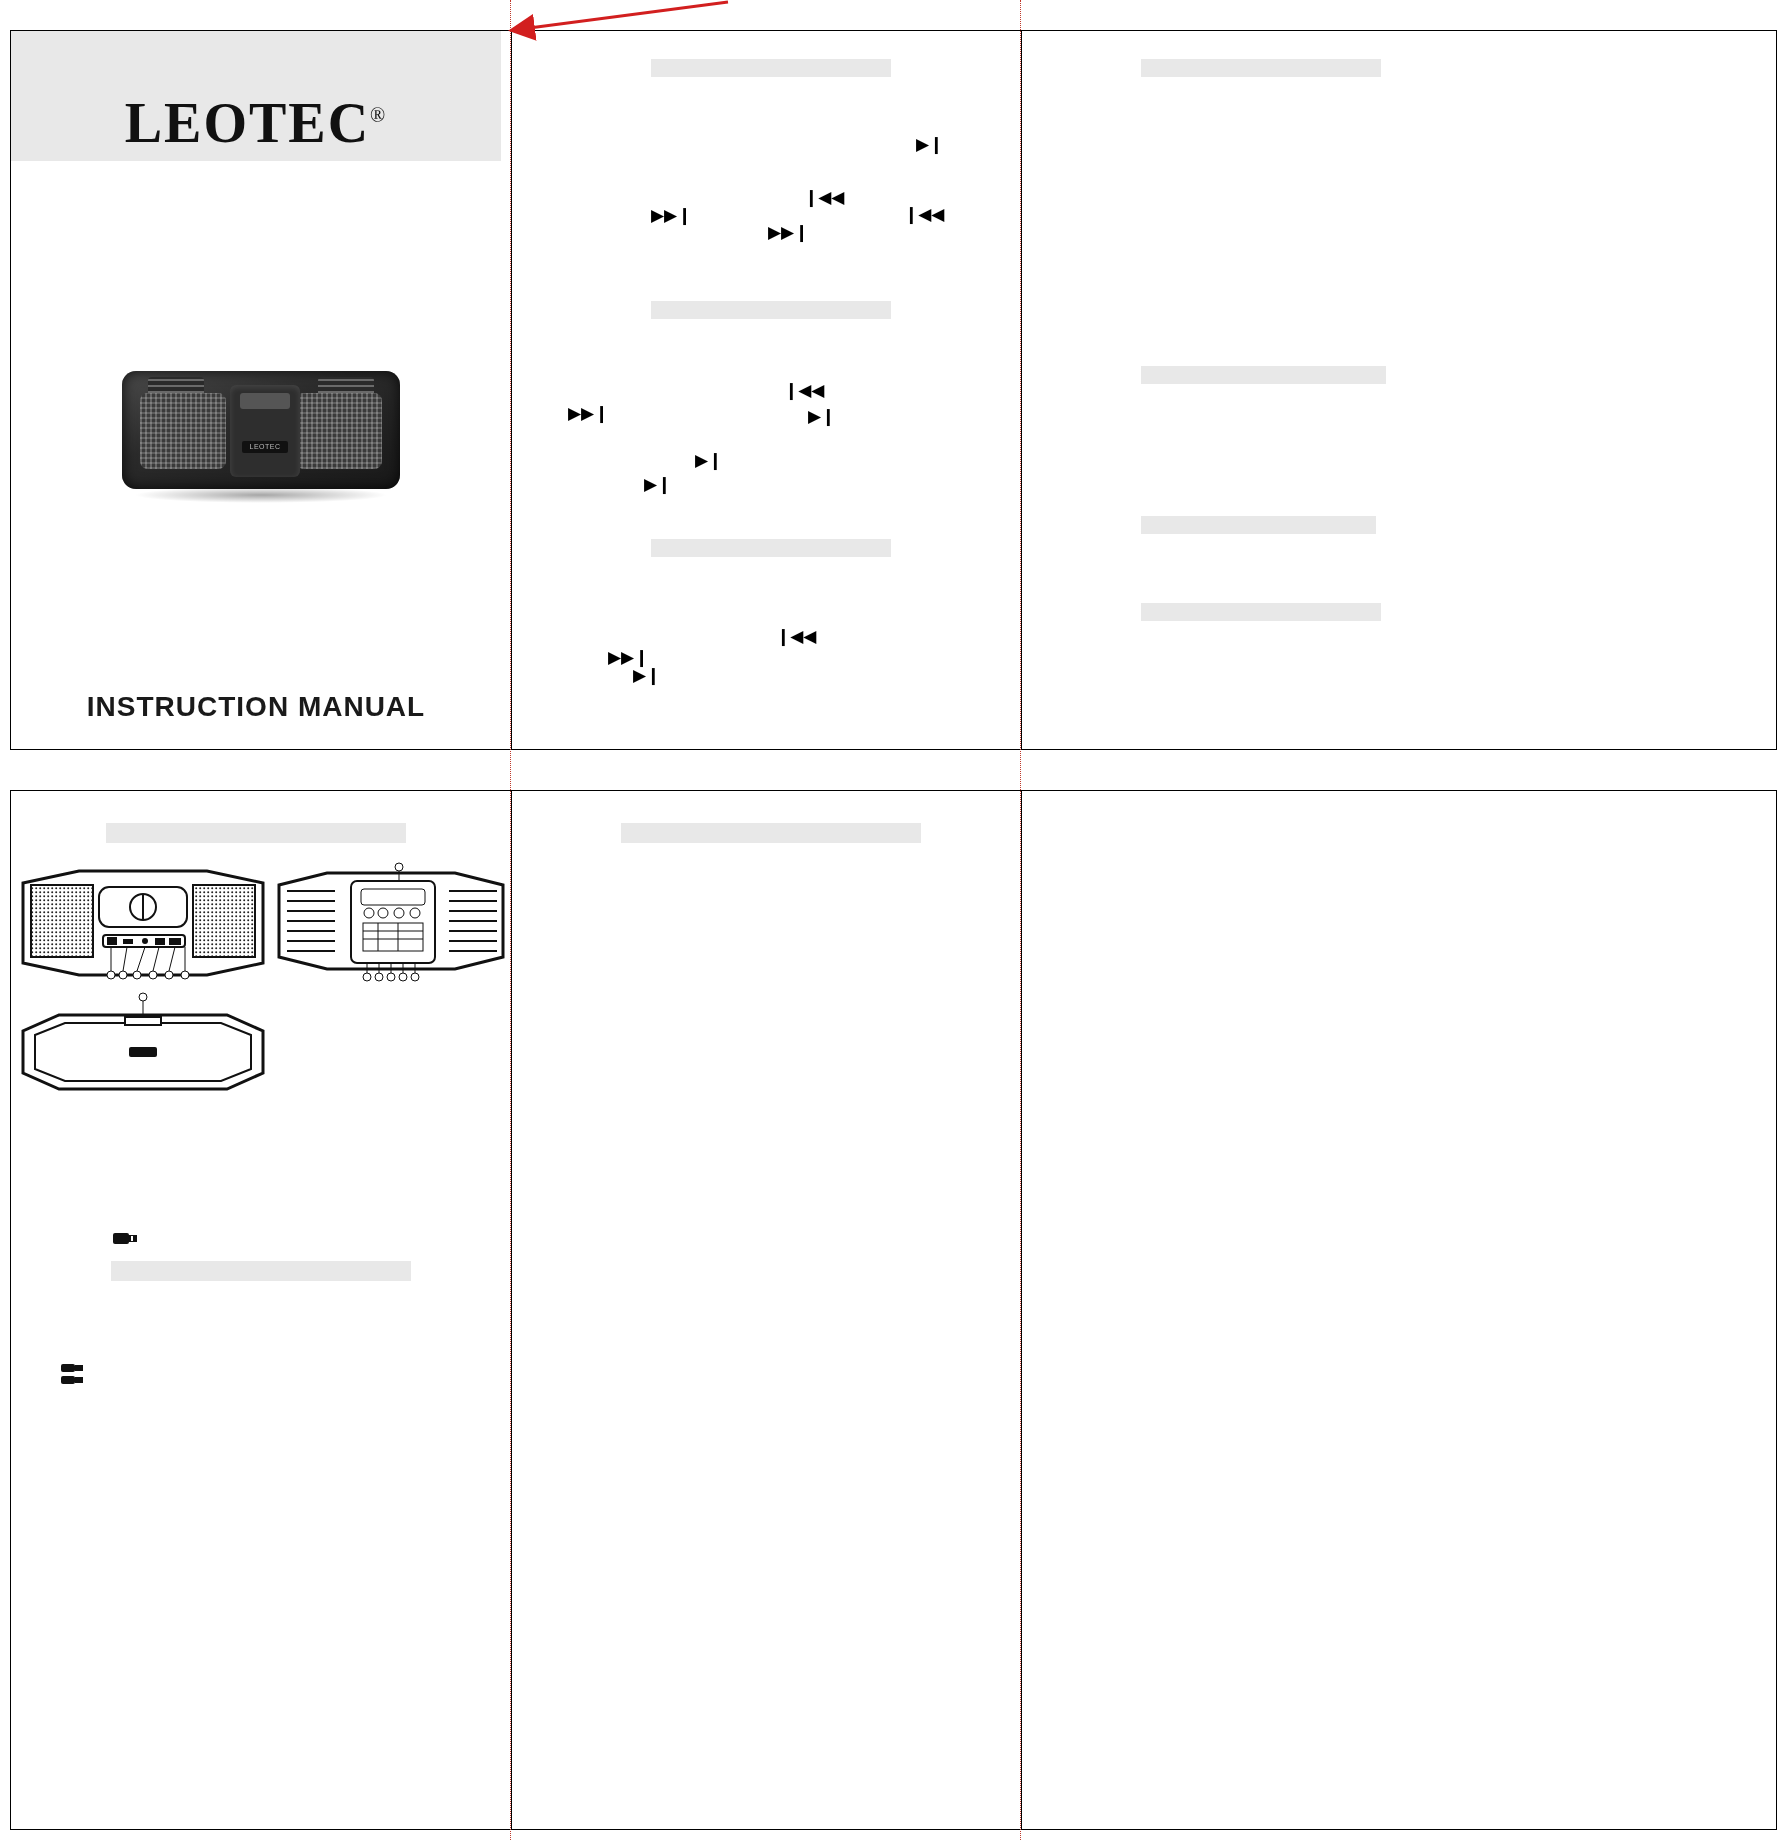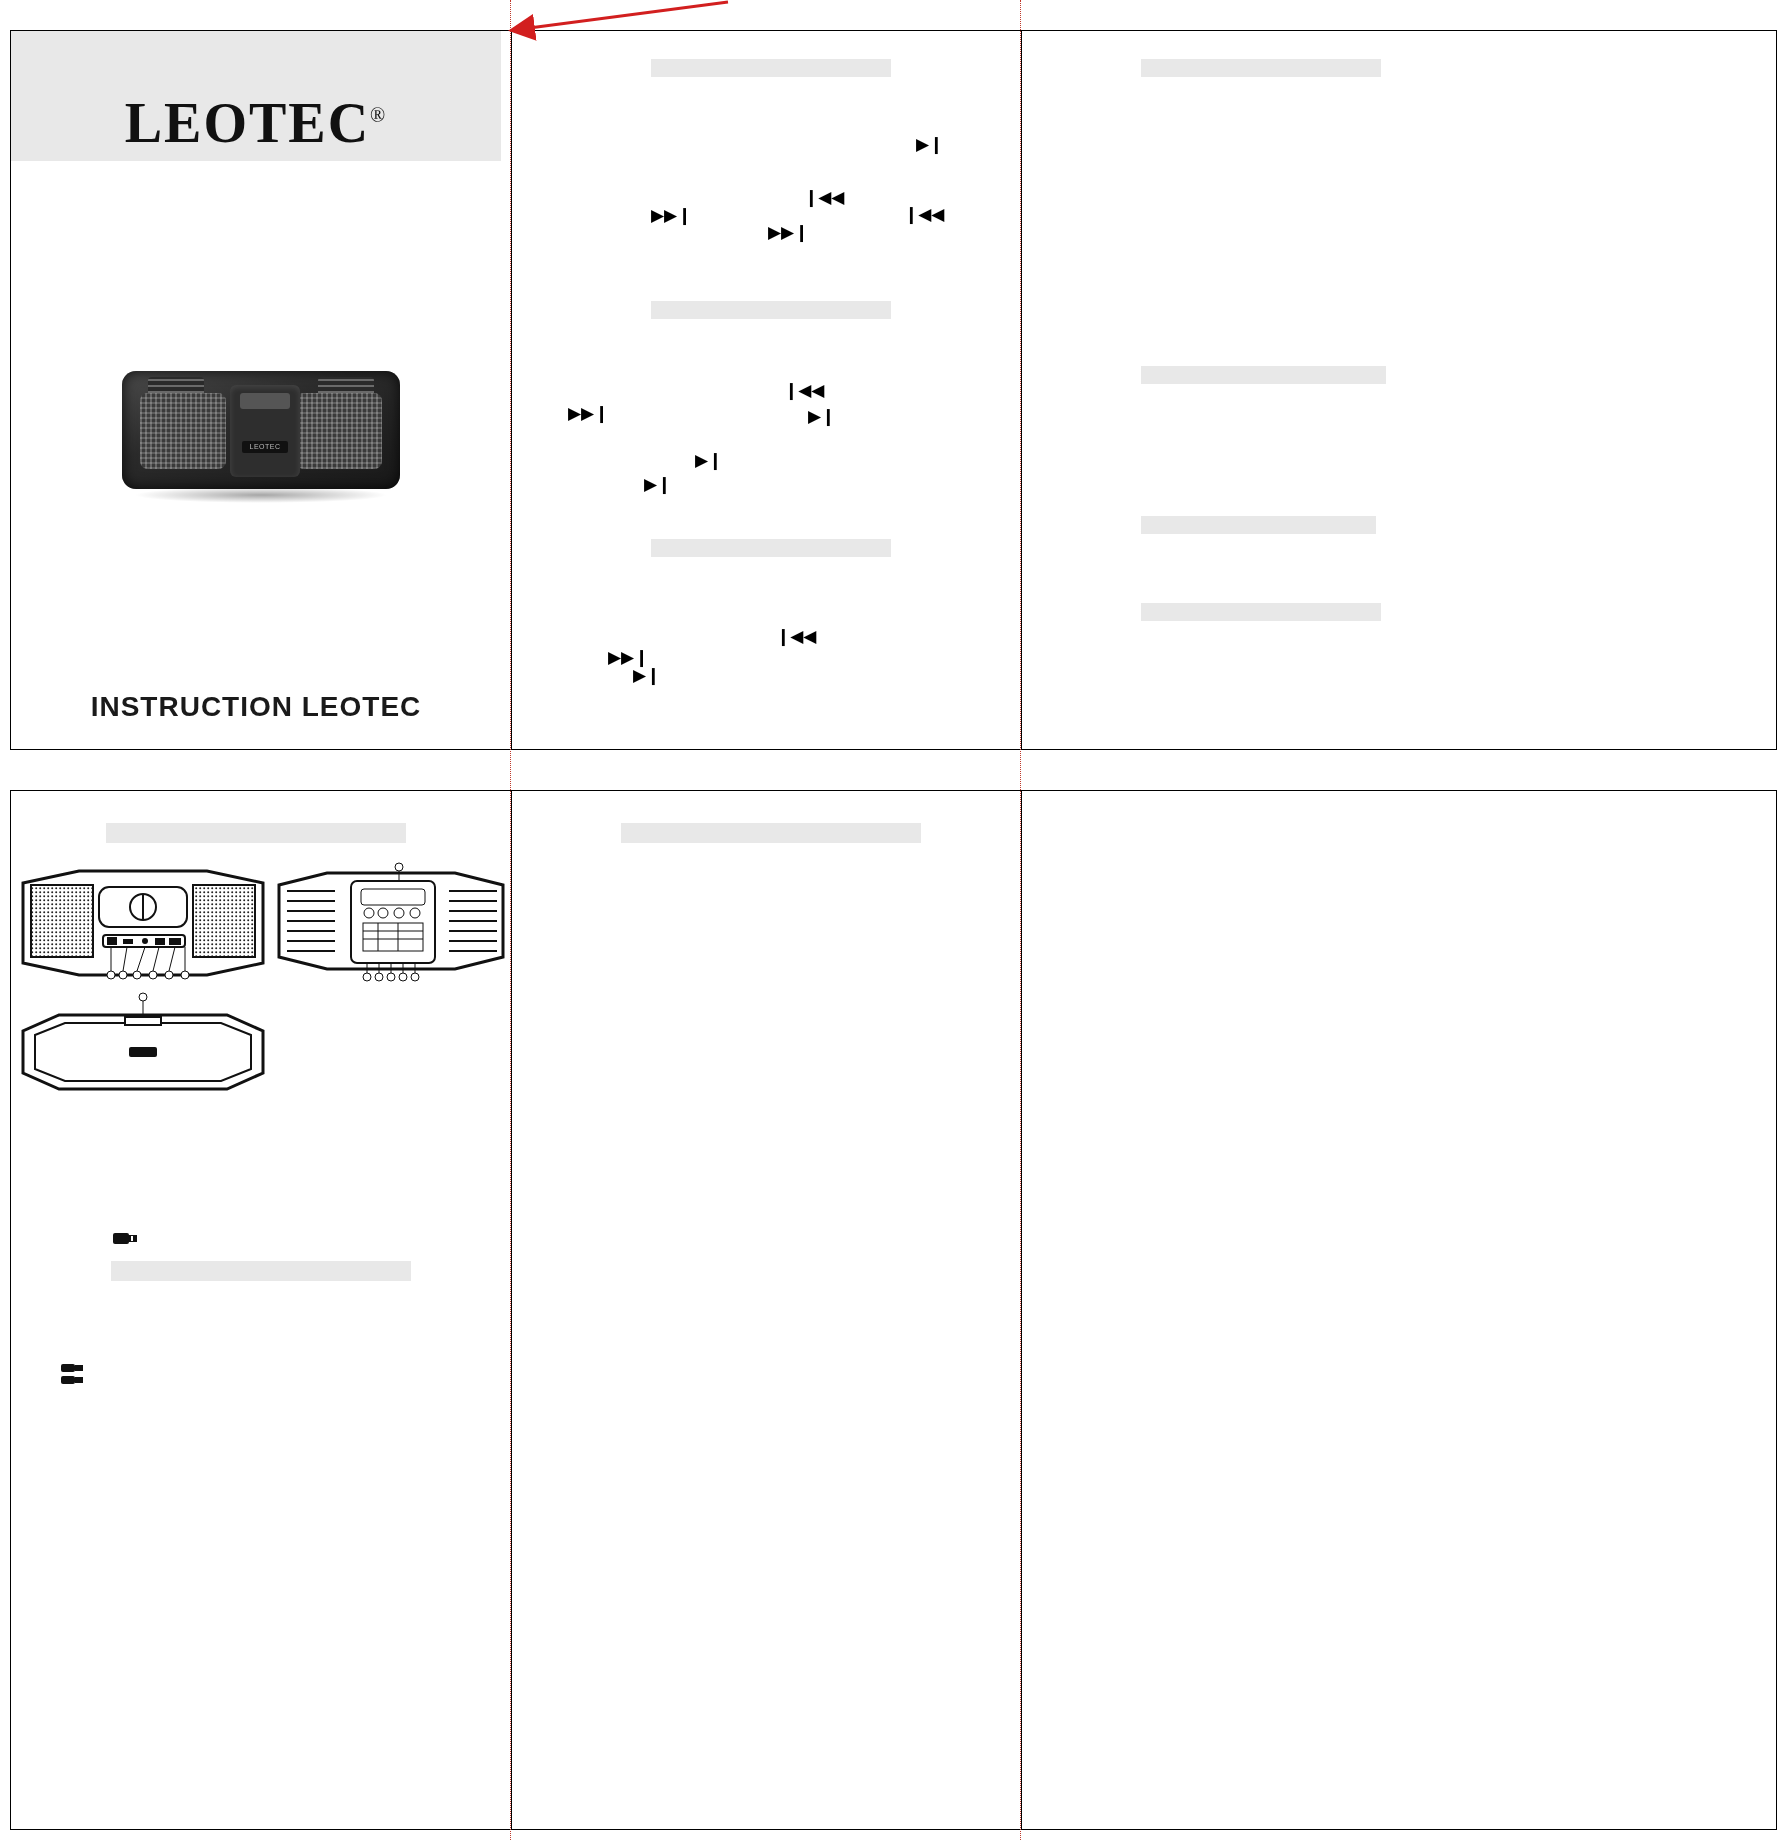--- a/index.html
+++ b/index.html
@@ -217,21 +217,21 @@
       <div class="spk-fin r"></div>
       <div class="spk-grill left"></div>
       <div class="spk-grill right"></div>
       <div class="spk-center">
         <div class="spk-panel"></div>
       </div>
       <div class="spk-logo">LEOTEC</div>
     </div>
   </div>
 
-  <div id="manual-title">INSTRUCTION LEOTEC</div>
+  <div id="manual-title">INSTRUCTION MANUAL</div>
 
   <div class="hbar" style="left:640px; top:28px; width:240px; height:18px;"></div>
   <div class="hbar" style="left:640px; top:270px; width:240px; height:18px;"></div>
   <div class="hbar" style="left:640px; top:508px; width:240px; height:18px;"></div>
 
   <div class="glyph" style="left:905px; top:105px;">▶❙</div>
   <div class="glyph" style="left:793px; top:158px;">❙◀◀</div>
   <div class="glyph" style="left:640px; top:176px;">▶▶❙</div>
   <div class="glyph" style="left:893px; top:175px;">❙◀◀</div>
   <div class="glyph" style="left:757px; top:193px;">▶▶❙</div>

